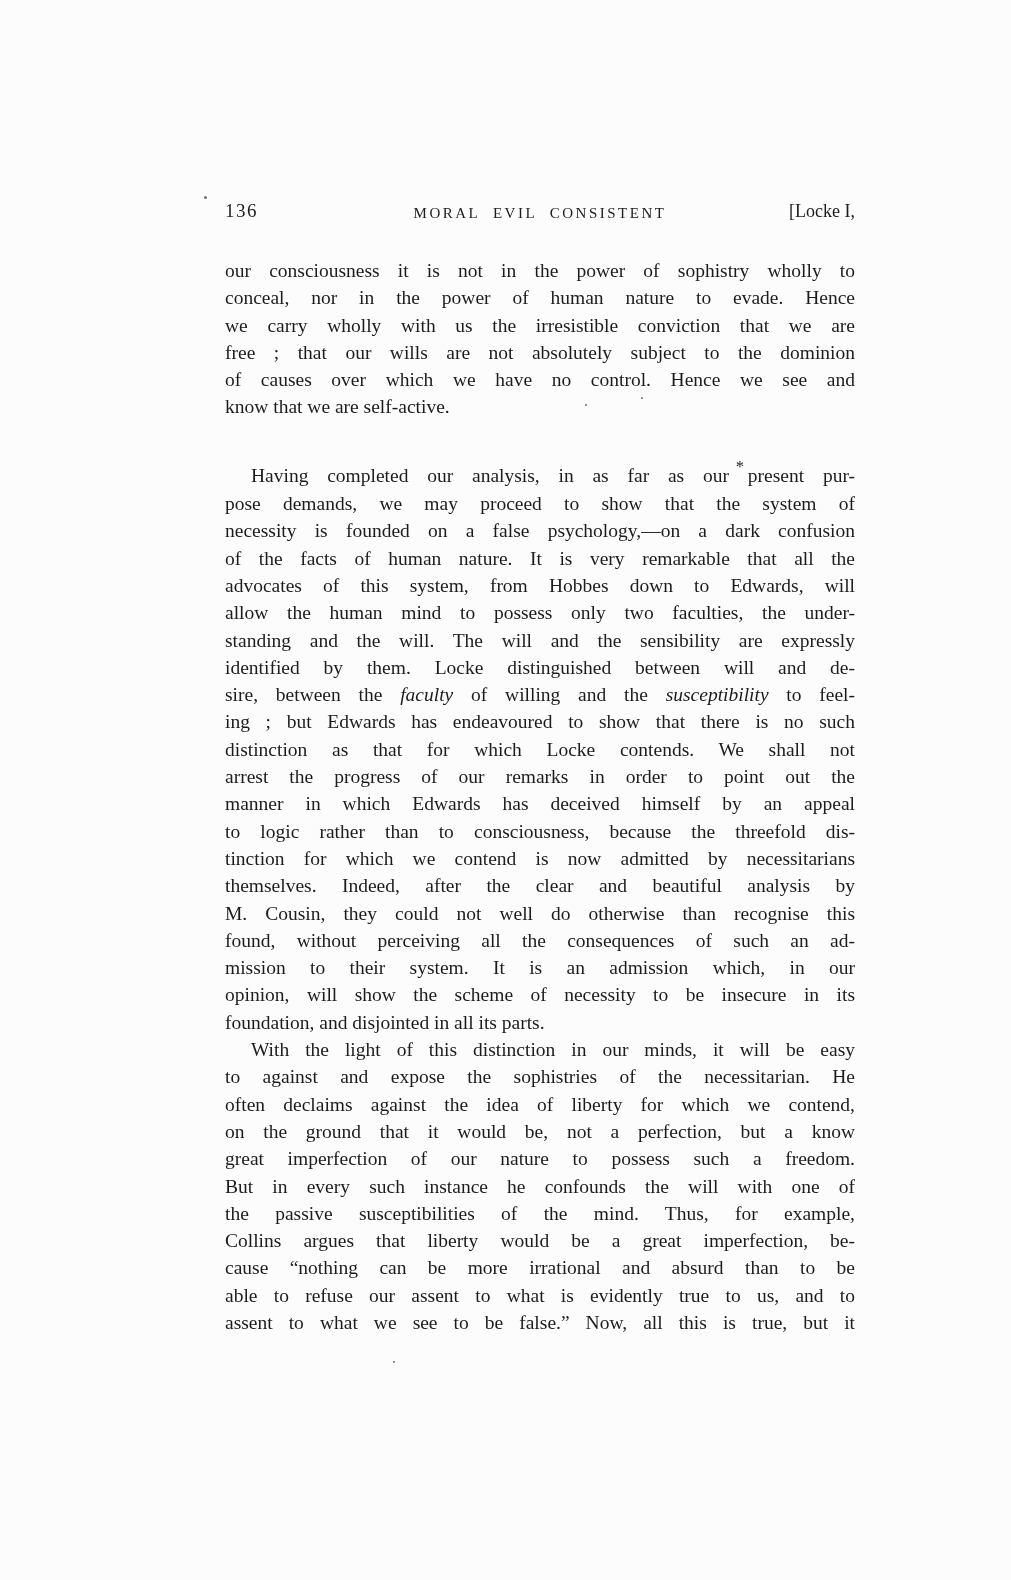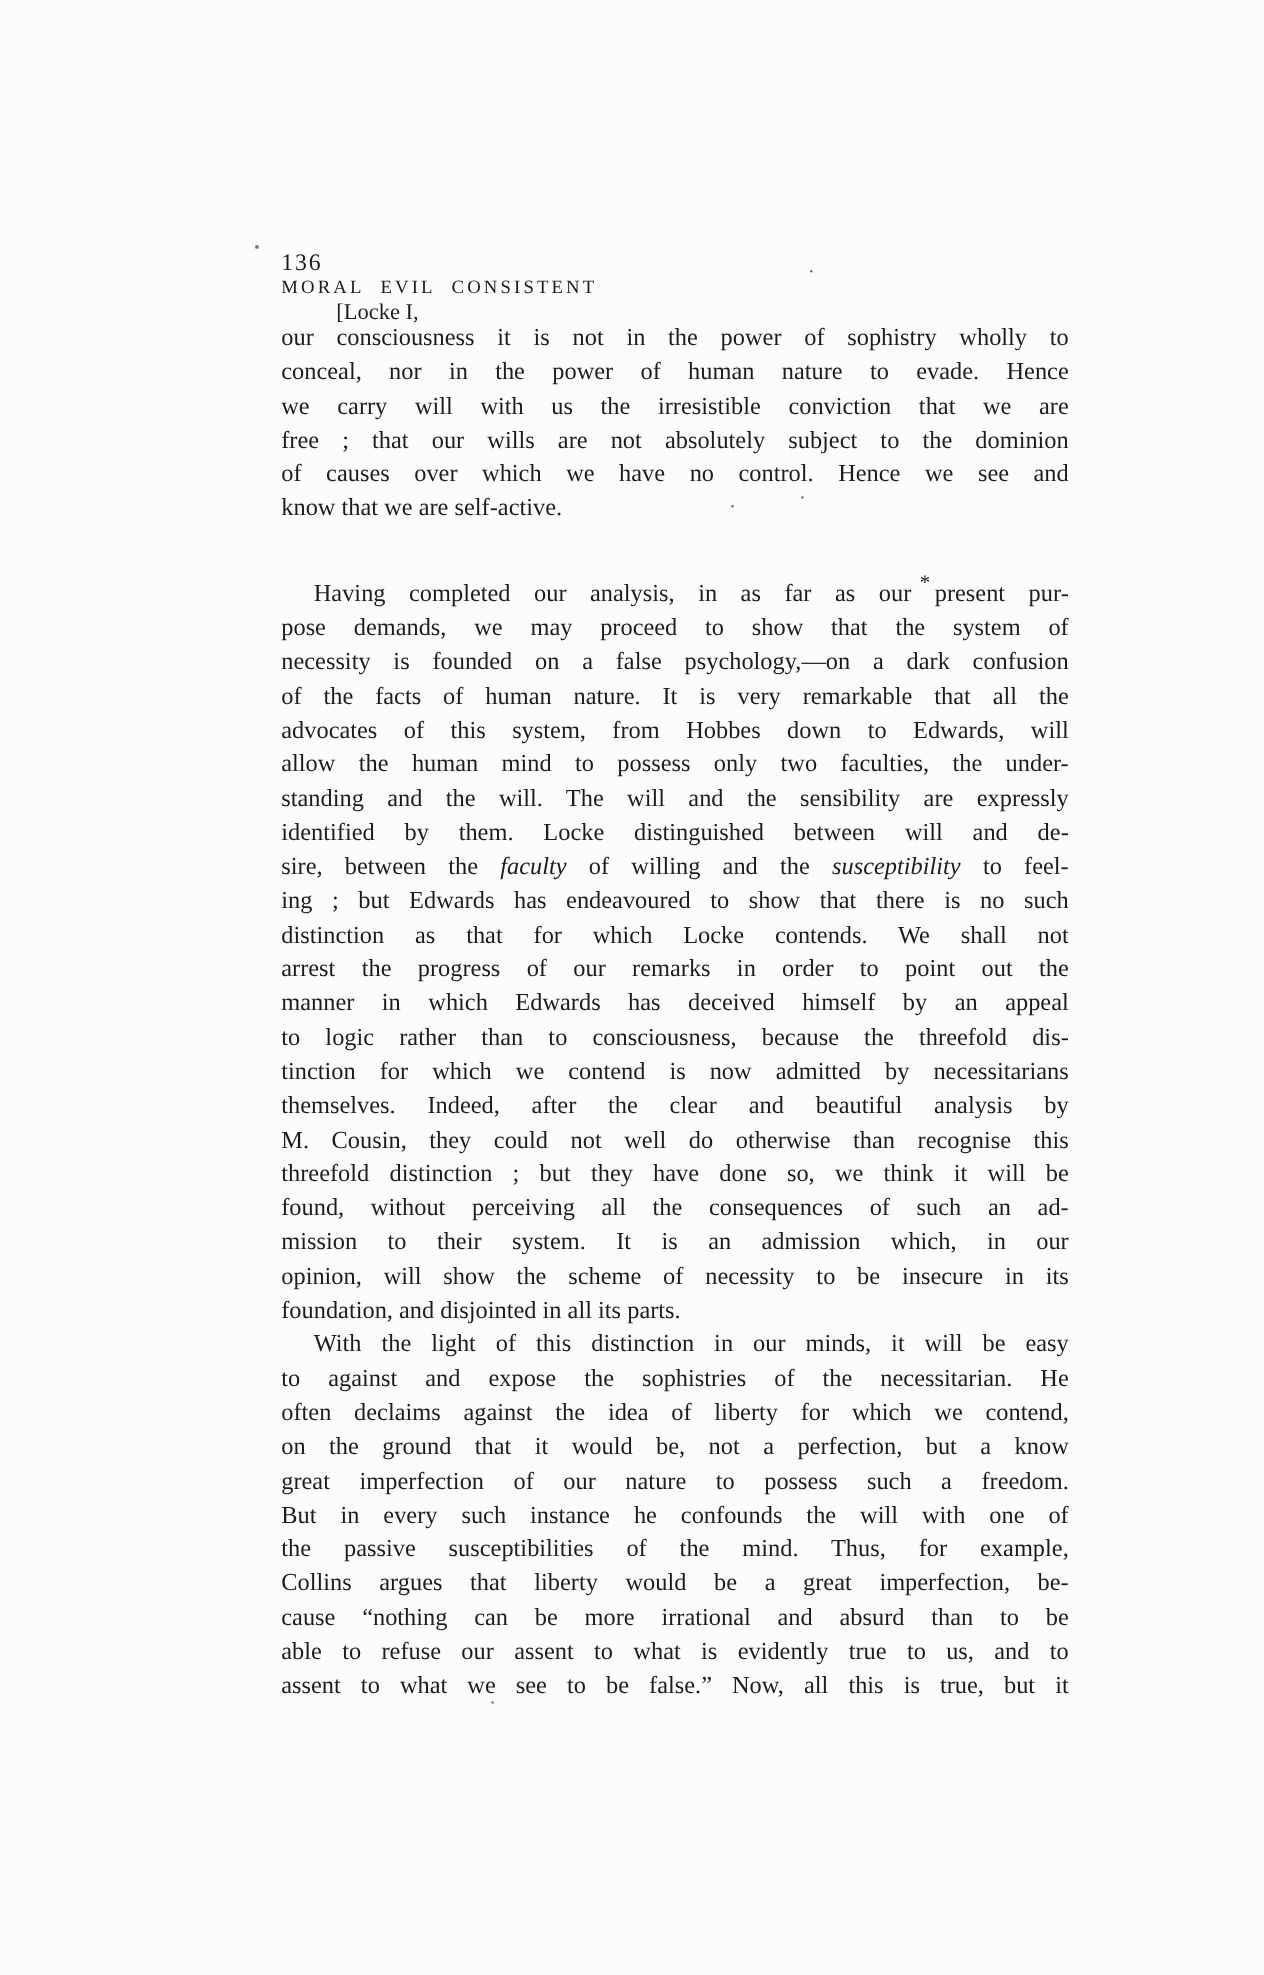--- a/index.html
+++ b/index.html
@@ -12,23 +12,22 @@
     color: #1c1c1c;
     overflow: hidden;
   }
   
   .running-head {
     position: absolute;
     top: 200px;
     left: 225px;
     width: 630px;
     display: flex;
-    align-items: flex-start;
+    align-items: flex-end;
     font-size: 19px;
-    flex-direction: column;
   }
   .page-number {
     width: 110px;
     letter-spacing: 1.5px;
   }
   .running-title {
     flex: 1;
     text-align: center;
     font-size: 15px;
     letter-spacing: 2.5px;
@@ -89,21 +88,21 @@
     <span class="page-number">136</span>
     <span class="running-title">MORAL EVIL CONSISTENT</span>
     <span class="part-label">[Locke I,</span>
   </header>
 
   <main class="text-block">
 
   <div class="para">
         <div class="line">our consciousness it is not in the power of sophistry wholly to</div>
         <div class="line">conceal, nor in the power of human nature to evade.  Hence</div>
-        <div class="line">we carry will with us the irresistible conviction that we are</div>
+        <div class="line">we carry wholly with us the irresistible conviction that we are</div>
         <div class="line">free ; that our wills are not absolutely subject to the dominion</div>
         <div class="line">of causes over which we have no control.  Hence we see and</div>
         <div class="line para-end">know that we are self-active.</div>
       </div>
       <div class="para indent space-before">
         <div class="line">Having completed our analysis, in as far as o<span class="fn-star">*</span>ur present pur-</div>
         <div class="line">pose demands, we may proceed to show that the system of</div>
         <div class="line">necessity is founded on a false psychology,—on a dark confusion</div>
         <div class="line">of the facts of human nature.  It is very remarkable that all the</div>
         <div class="line">advocates of this system, from Hobbes down to Edwards, will</div>
@@ -112,21 +111,20 @@
         <div class="line">identified by them.  Locke distinguished between will and de-</div>
         <div class="line">sire, between the <i>faculty</i> of willing and the <i>susceptibility</i> to feel-</div>
         <div class="line">ing ; but Edwards has endeavoured to show that there is no such</div>
         <div class="line">distinction as that for which Locke contends.  We shall not</div>
         <div class="line">arrest the progress of our remarks in order to point out the</div>
         <div class="line">manner in which Edwards has deceived himself by an appeal</div>
         <div class="line">to logic rather than to consciousness, because the threefold dis-</div>
         <div class="line">tinction for which we contend is now admitted by necessitarians</div>
         <div class="line">themselves.  Indeed, after the clear and beautiful analysis by</div>
         <div class="line">M. Cousin, they could not well do otherwise than recognise this</div>
-        <div class="line">threefold distinction ; but they have done so, we think it will be</div>
         <div class="line">found, without perceiving all the consequences of such an ad-</div>
         <div class="line">mission to their system.  It is an admission which, in our</div>
         <div class="line">opinion, will show the scheme of necessity to be insecure in its</div>
         <div class="line para-end">foundation, and disjointed in all its parts.</div>
       </div>
       <div class="para indent">
         <div class="line">With the light of this distinction in our minds, it will be easy</div>
         <div class="line">to against and expose the sophistries of the necessitarian.  He</div>
         <div class="line">often declaims against the idea of liberty for which we contend,</div>
         <div class="line">on the ground that it would be, not a perfection, but a know</div>

